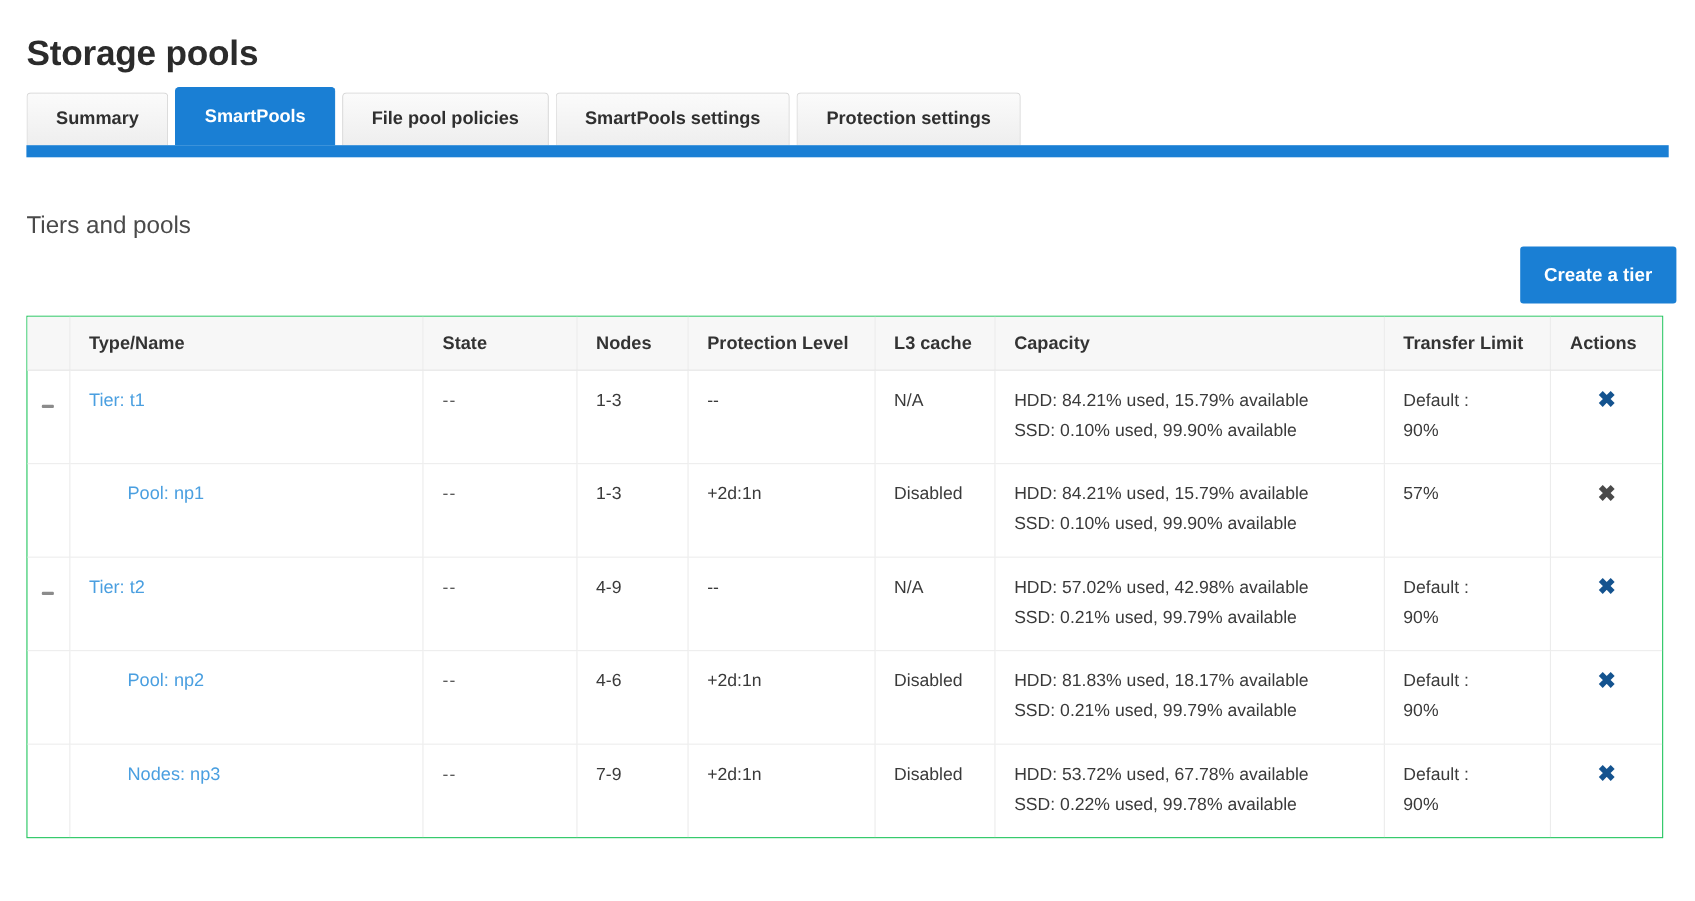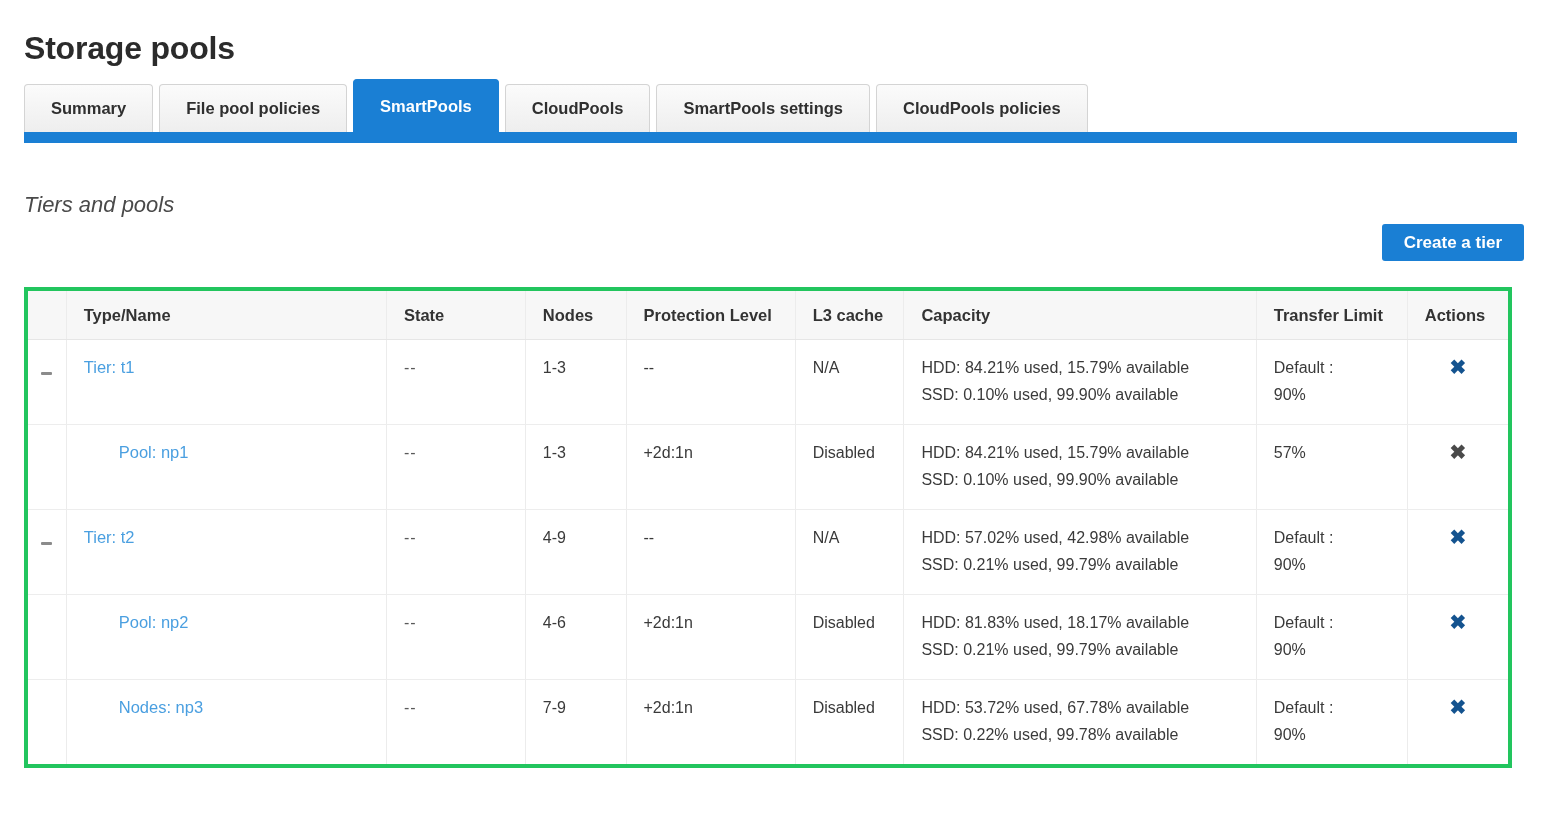--- a/index.html
+++ b/index.html
@@ -88,29 +88,28 @@
 
   
   .section-title {
     position: absolute;
     left: 24px;
     top: 172px;
     font-size: 22px;
     font-weight: normal;
     color: #4a4a4a;
     line-height: 30px;
-    font-style: italic;
   }
 
   
   .create-btn {
     position: absolute;
     right: 17px;
     top: 224px;
-    height: 37px;
+    height: 52px;
     padding: 0 22px;
     display: flex;
     align-items: center;
     justify-content: center;
     background: #1a7fd4;
     color: #ffffff;
     font-size: 17px;
     font-weight: bold;
     border: none;
     border-radius: 3px;
@@ -118,21 +117,21 @@
     font-family: "Liberation Sans", sans-serif;
     box-shadow: 0 0 0 1px rgba(255,255,255,0.6);
   }
 
   
   .table-wrap {
     position: absolute;
     left: 24px;
     top: 287px;
     width: 1488px;
-    border: 4px solid #22c55e;
+    border: 1px solid #22c55e;
     background: #ffffff;
     box-sizing: border-box;
   }
   table.pools {
     width: 100%;
     border-collapse: collapse;
     table-layout: fixed;
     font-size: 16px;
   }
   table.pools thead th {
@@ -228,25 +227,24 @@
 </head>
 <body>
 
 <div class="page">
 
   <h1 class="page-title">Storage pools</h1>
 
   <div class="tabbar">
     <div class="tabs-row" id="tabs-row">
         <div class="tab">Summary</div>
+        <div class="tab active">SmartPools</div>
         <div class="tab">File pool policies</div>
-        <div class="tab active">SmartPools</div>
-        <div class="tab">CloudPools</div>
         <div class="tab">SmartPools settings</div>
-        <div class="tab">CloudPools policies</div>
+        <div class="tab">Protection settings</div>
       </div>
     <div class="tab-underline"></div>
   </div>
 
   <h2 class="section-title">Tiers and pools</h2>
 
   <button class="create-btn">Create a tier</button>
 
   <div class="table-wrap">
     <table class="pools">

